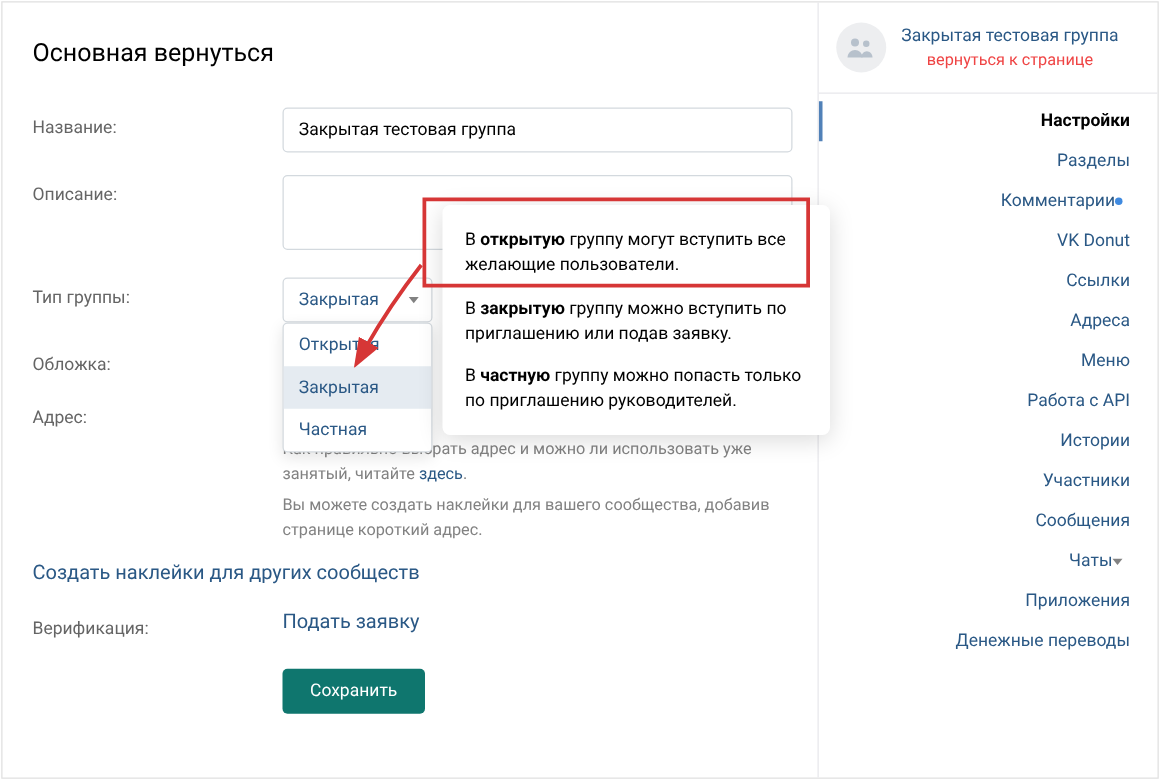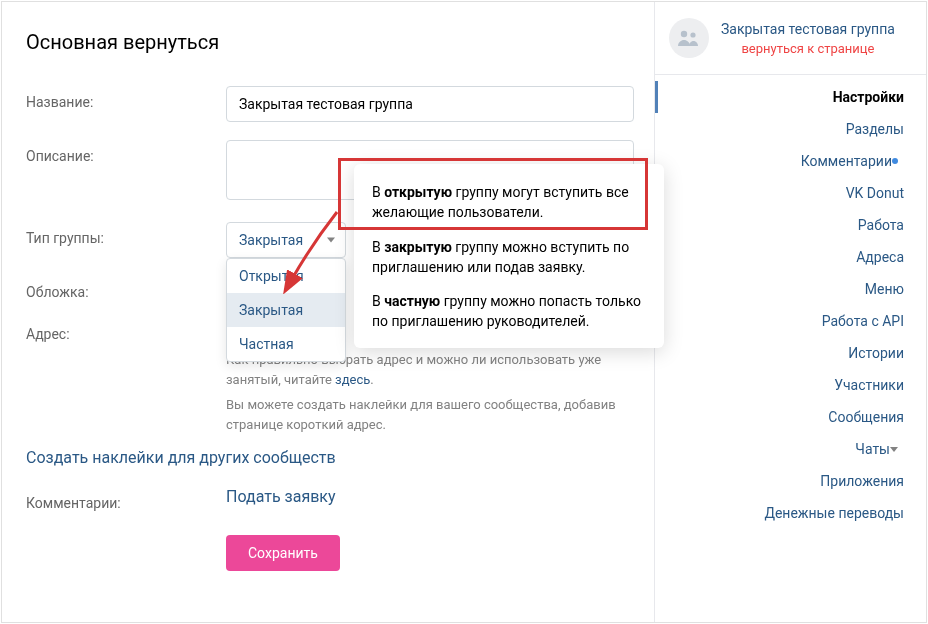--- a/index.html
+++ b/index.html
@@ -21,21 +21,21 @@
 .select-caret { position: absolute; right: 10px; top: 50%; transform: translateY(-50%); width: 0; height: 0; border-left: 4px solid transparent; border-right: 4px solid transparent; border-top: 5px solid #828282; }
 
 .dropdown { position: absolute; top: 36px; left: 0; width: 120px; background: #fff; border: 1px solid #d3d9de; border-radius: 4px; box-shadow: 0 4px 12px rgba(0,0,0,0.1); z-index: 5; }
 .dropdown-item { padding: 9px 12px; font-size: 14px; color: #2a5885; cursor: pointer; }
 .dropdown-item.hover { background: #e5ebf1; }
 
 .helper { font-size: 13px; color: #828282; line-height: 1.5; }
 .helper a, .link, .helper-link { color: #2a5885; text-decoration: none; cursor: pointer; }
 
 .save-row { margin-top: 24px; margin-left: 200px; }
-.btn-primary { background: #ec4899; color: #fff; border: none; border-radius: 4px; padding: 10px 22px; font-size: 14px; cursor: pointer; font-family: inherit; }
+.btn-primary { background: #0f766e; color: #fff; border: none; border-radius: 4px; padding: 10px 22px; font-size: 14px; cursor: pointer; font-family: inherit; }
 
 
 .tooltip-card { position: absolute; left: 352px; top: 162px; width: 310px; background: #fff; border-radius: 6px; box-shadow: 0 4px 20px rgba(0,0,0,0.15); padding: 18px 18px 16px 18px; z-index: 10; font-size: 14px; }
 .tooltip-p { color: #000; line-height: 1.45; margin-bottom: 14px; }
 .tooltip-p:last-child { margin-bottom: 0; }
 .tooltip-p b { font-weight: 700; }
 .red-box { position: absolute; border: 3px solid #d63636; left: 336px; top: 156px; width: 310px; height: 72px; z-index: 11; pointer-events: none; }
 
 
 .arrow-svg { position: absolute; left: 230px; top: 202px; width: 110px; height: 90px; z-index: 12; pointer-events: none; }
@@ -112,21 +112,21 @@
     <div class="form-row" style="margin-bottom:6px;">
       <div class="form-label"></div>
       <div class="form-field helper">Вы можете создать наклейки для вашего сообщества, добавив странице короткий адрес.</div>
     </div>
     <div class="form-row" style="margin-bottom:20px;flex-direction:column;">
       <div class="form-label"></div>
       <div class="form-field"><span class="helper-link">Создать наклейки для других сообществ</span></div>
     </div>
 
     <div class="form-row">
-      <div class="form-label">Комментарии:</div>
+      <div class="form-label">Верификация:</div>
       <div class="form-field"><span class="link">Подать заявку</span></div>
     </div>
 
     <div class="save-row">
       <button class="btn-primary">Сохранить</button>
     </div>
 
     <div class="tooltip-card">
       <p class="tooltip-p"><span>В </span><b>открытую</b><span> группу могут вступить все желающие пользователи.</span></p>
       <p class="tooltip-p"><span>В </span><b>закрытую</b><span> группу можно вступить по приглашению или подав заявку.</span></p>
@@ -166,21 +166,21 @@
           <span>Разделы</span>
         </div>
         <div class="nav-item sub">
           <span>Комментарии</span>
           <span class="nav-dot"></span>
         </div>
         <div class="nav-item sub">
           <span>VK Donut</span>
         </div>
         <div class="nav-item sub">
-          <span>Работа</span>
+          <span>Ссылки</span>
         </div>
         <div class="nav-item sub">
           <span>Адреса</span>
         </div>
         <div class="nav-item sub">
           <span>Меню</span>
         </div>
         <div class="nav-item sub">
           <span>Работа с API</span>
         </div>

